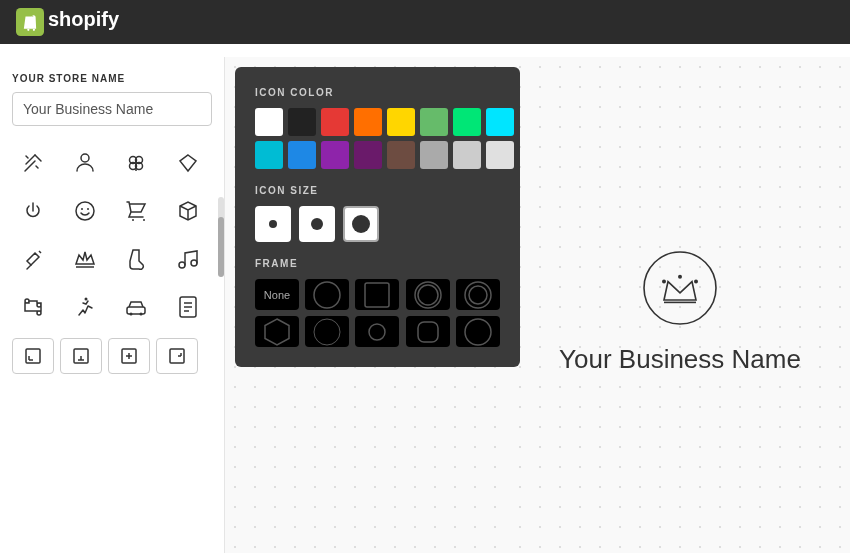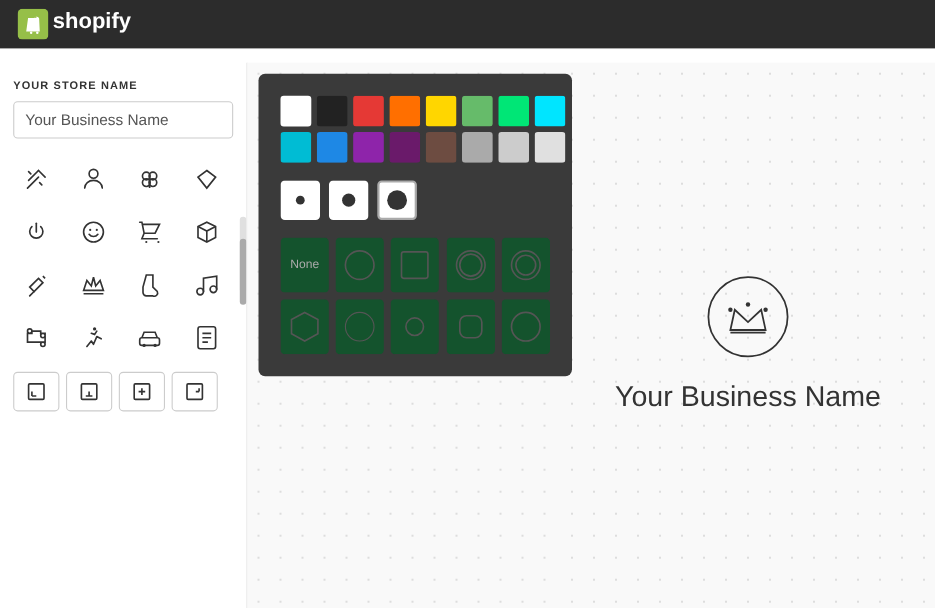--- a/index.html
+++ b/index.html
@@ -218,22 +218,22 @@
     .size-dot-md { width: 12px; height: 12px; border-radius: 50%; background: #333; }
     .size-dot-lg { width: 18px; height: 18px; border-radius: 50%; background: #333; }
 
     .frame-grid {
       display: grid;
       grid-template-columns: repeat(5, 1fr);
       gap: 6px;
     }
     .frame-btn {
       width: 44px;
-      height: 50px;
-      background: #14532d;
+      height: 31px;
+      background: #000000;
       border: 2px solid transparent;
       border-radius: 4px;
       cursor: pointer;
       display: flex;
       align-items: center;
       justify-content: center;
       font-size: 11px;
       color: #666;
     }
     .frame-btn svg {
@@ -448,51 +448,54 @@
           <line x1="11" y1="10" x2="14" y2="10"></line>
         </svg>
       </button>
     </div>
 
   </div>
 
   <div class="center-area">
     <div class="popup">
 
+      <div class="popup-section-label">ICON COLOR</div>
       <div class="color-grid">
         <div class="color-swatch selected" style="background:#ffffff;"></div>
         <div class="color-swatch" style="background:#222222;"></div>
         <div class="color-swatch" style="background:#e53935;"></div>
         <div class="color-swatch" style="background:#ff6f00;"></div>
         <div class="color-swatch" style="background:#ffd600;"></div>
         <div class="color-swatch" style="background:#66bb6a;"></div>
         <div class="color-swatch" style="background:#00e676;"></div>
         <div class="color-swatch" style="background:#00e5ff;"></div>
         <div class="color-swatch" style="background:#00bcd4;"></div>
         <div class="color-swatch" style="background:#1e88e5;"></div>
         <div class="color-swatch" style="background:#8e24aa;"></div>
         <div class="color-swatch" style="background:#6a1a6a;"></div>
         <div class="color-swatch" style="background:#6d4c41;"></div>
         <div class="color-swatch" style="background:#aaaaaa;"></div>
         <div class="color-swatch" style="background:#cccccc;"></div>
         <div class="color-swatch" style="background:#e0e0e0;"></div>
       </div>
 
+      <div class="popup-section-label">ICON SIZE</div>
       <div class="size-options">
         <button class="size-btn">
           <div class="size-dot-sm"></div>
         </button>
         <button class="size-btn">
           <div class="size-dot-md"></div>
         </button>
         <button class="size-btn selected">
           <div class="size-dot-lg"></div>
         </button>
       </div>
 
+      <div class="popup-section-label">FRAME</div>
       <div class="frame-grid">
         <button class="frame-btn" style="font-size:11px; color:#aaa;">None</button>
         <button class="frame-btn">
           <svg viewBox="0 0 30 30" fill="none" stroke="#555" stroke-width="1.5">
               <circle cx="15" cy="15" r="13"></circle>
             </svg>
         </button>
         <button class="frame-btn">
           <svg viewBox="0 0 30 30" fill="none" stroke="#555" stroke-width="1.5">
               <rect x="3" y="3" width="24" height="24" rx="2"></rect>

